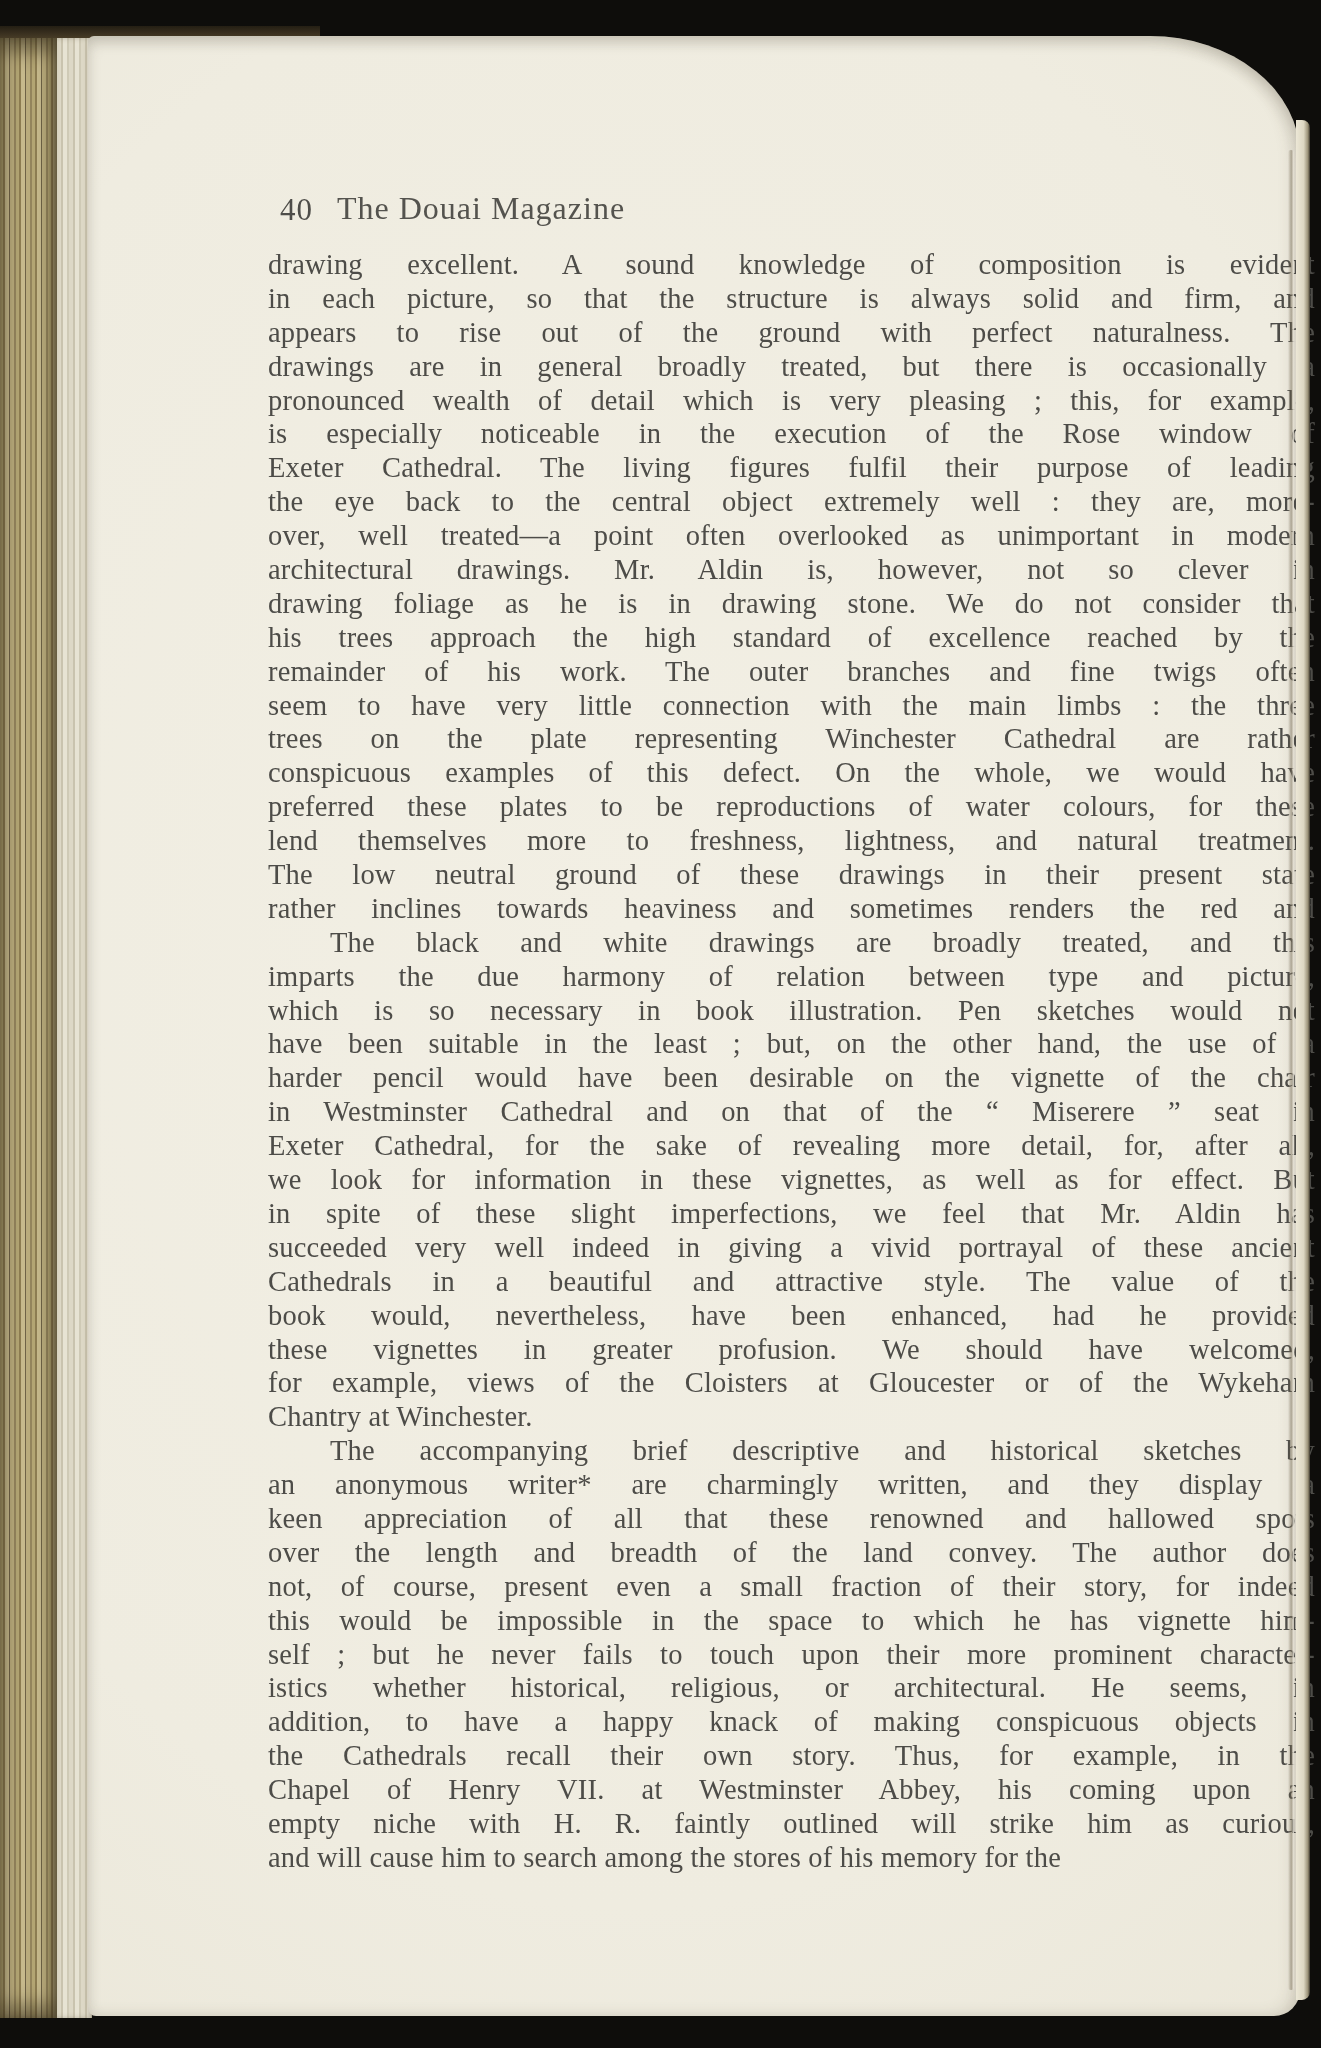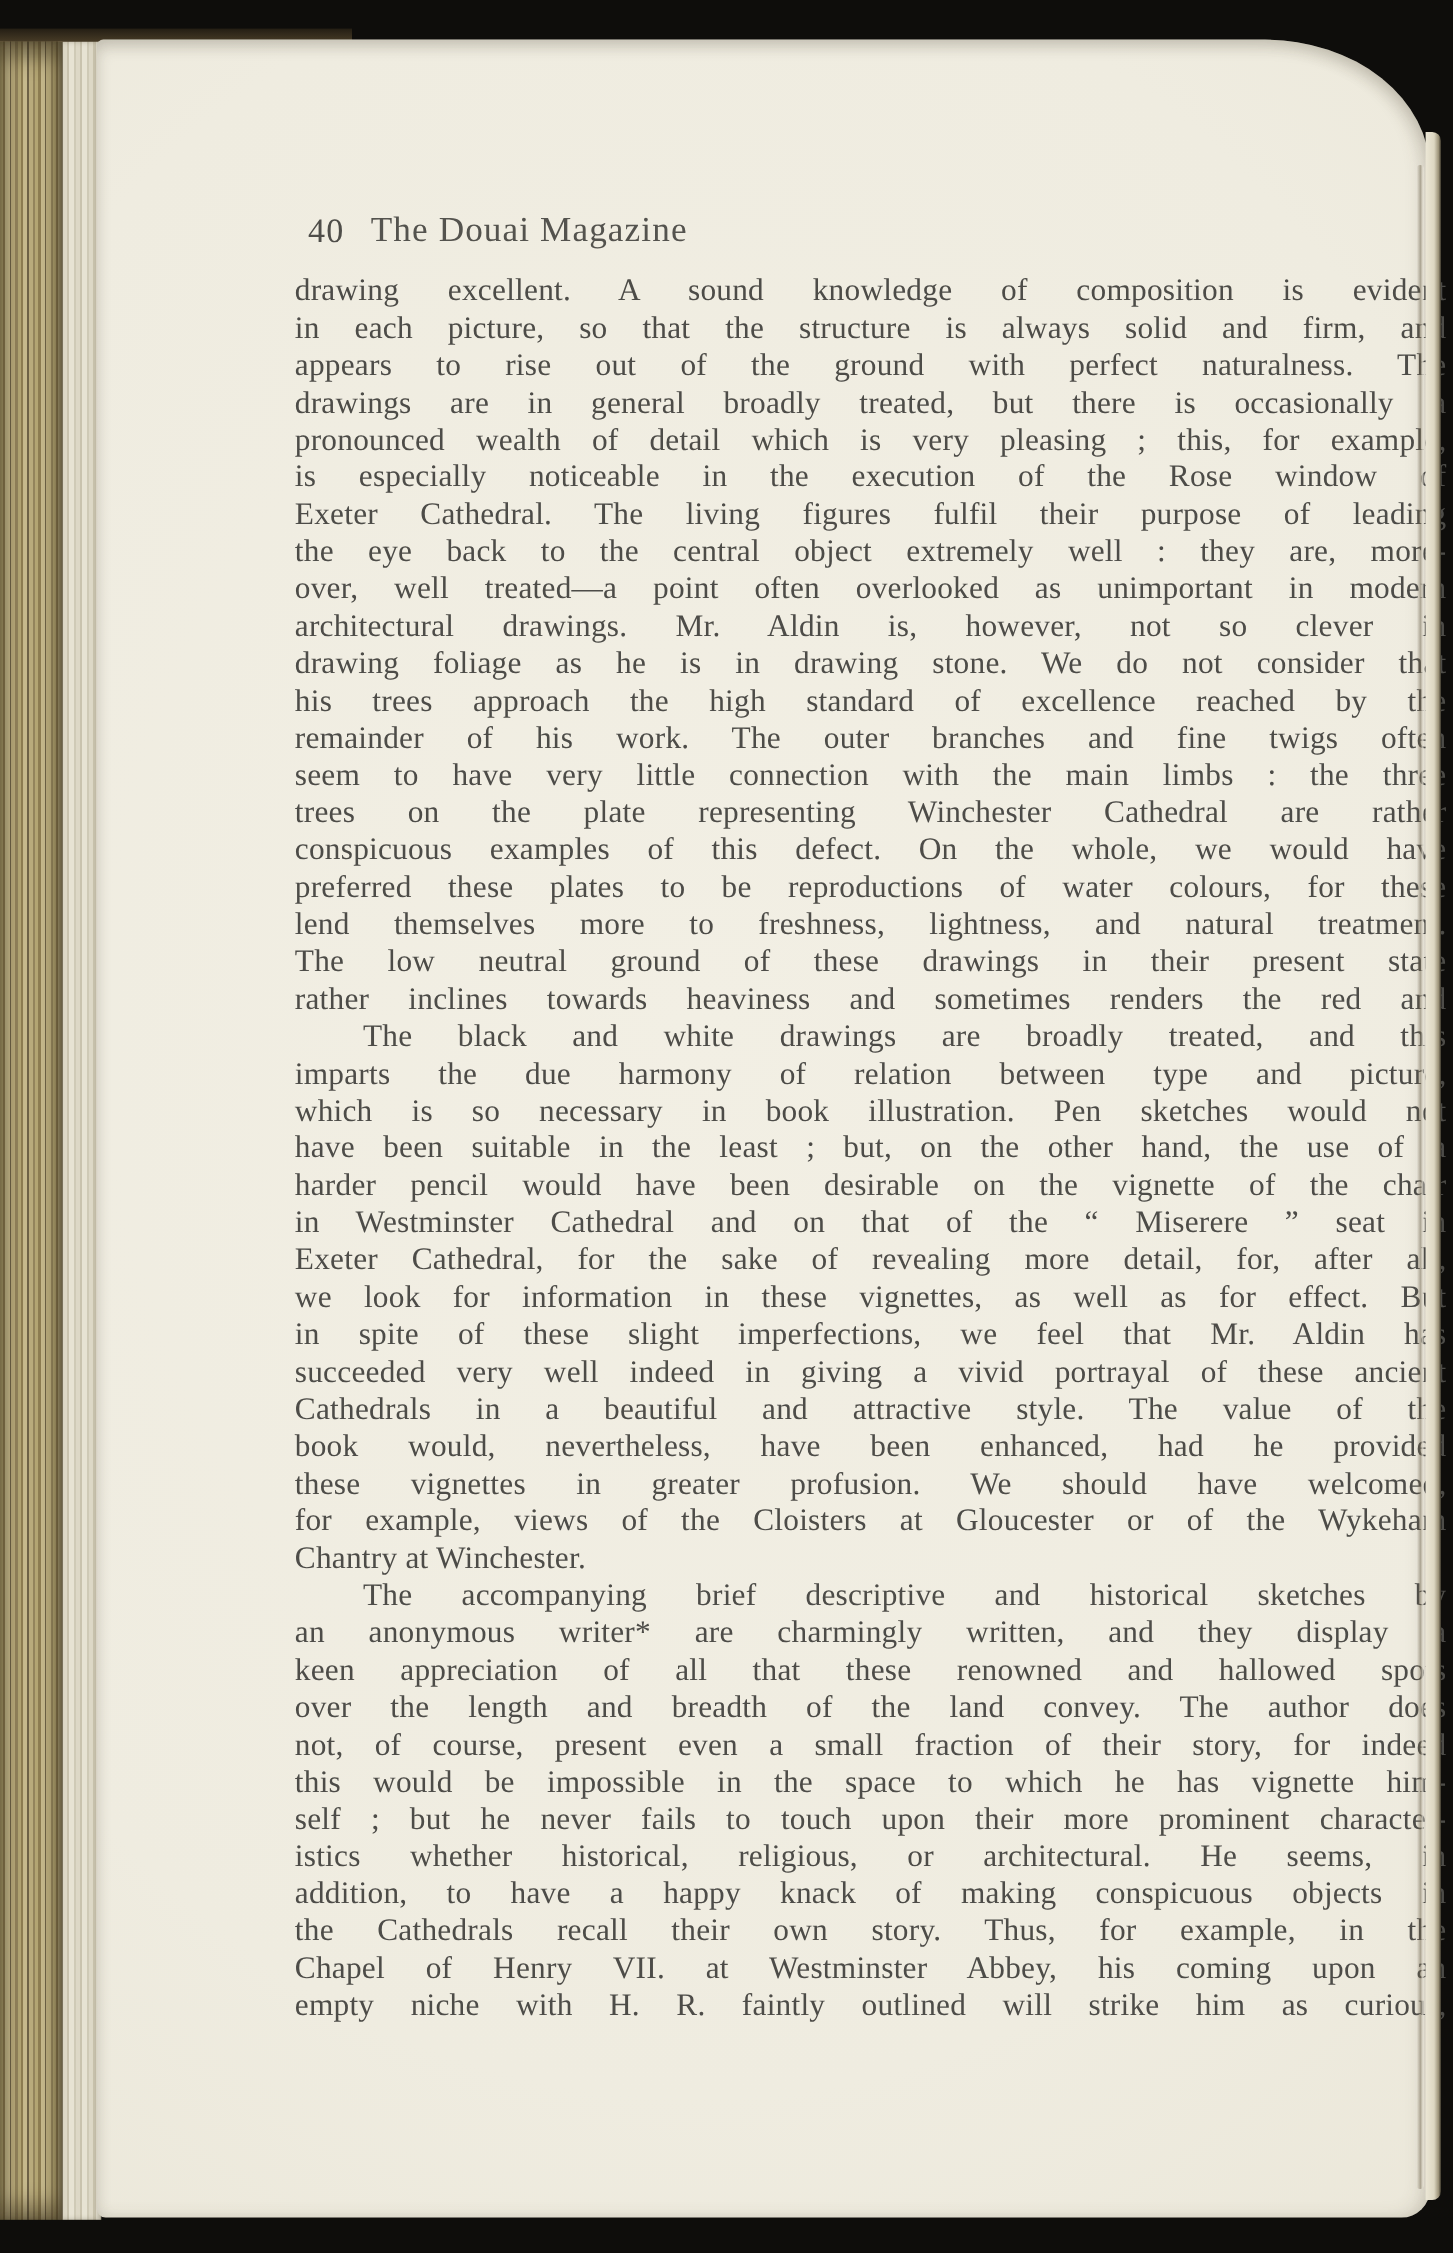--- a/index.html
+++ b/index.html
@@ -147,19 +147,20 @@
         <div class="line">keen appreciation of all that these renowned and hallowed spots</div>
         <div class="line">over the length and breadth of the land convey.  The author does</div>
         <div class="line">not, of course, present even a small fraction of their story, for indeed</div>
         <div class="line">this would be impossible in the space to which he has vignette him-</div>
         <div class="line">self ;  but he never fails to touch upon their more prominent character-</div>
         <div class="line">istics whether historical, religious, or architectural.  He seems, in</div>
         <div class="line">addition, to have a happy knack of making conspicuous objects in</div>
         <div class="line">the Cathedrals recall their own story.  Thus, for example, in the</div>
         <div class="line">Chapel of Henry VII. at Westminster Abbey, his coming upon an</div>
         <div class="line">empty niche with H. R. faintly outlined will strike him as curious,</div>
+        <div class="line para-end">and will cause him to search among the stores of his memory for the</div>
       </div>
   </div>
 
   <div class="page-crease"></div>
   <div class="leaf-edge"></div>
 
 </div>
 
 </body></html>

